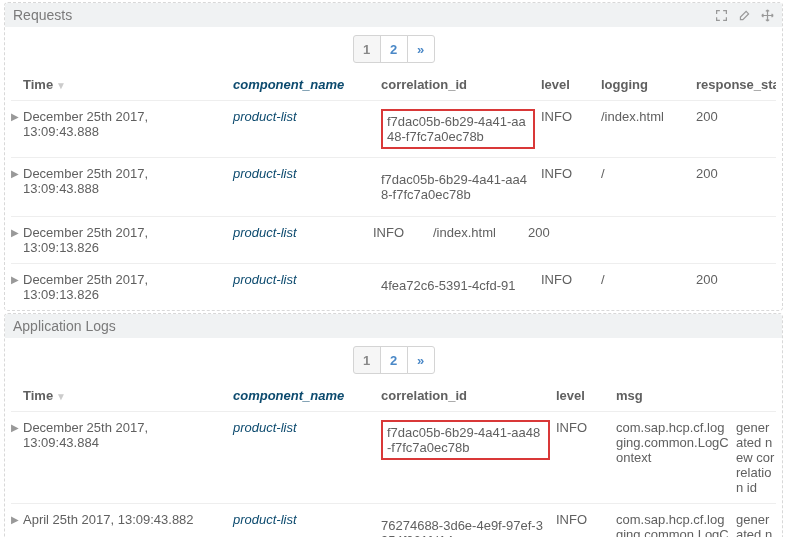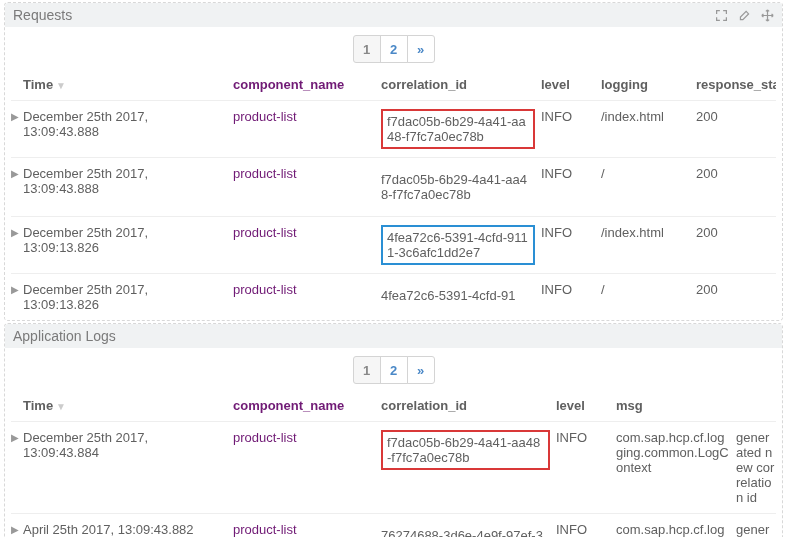--- a/index.html
+++ b/index.html
@@ -55,21 +55,21 @@
   .tbl { width: 100%; }
   .row {
     display: flex;
     align-items: flex-start;
     border-top: 1px solid #eee;
     padding: 8px 0;
   }
   .row.header { border-top: none; font-weight: 700; color: #666; }
   .caret-col { width: 12px; flex: 0 0 12px; color: #999; font-size: 10px; padding-top: 2px; cursor: pointer; }
   .col-time { flex: 0 0 210px; padding-right: 6px; color:#606060;}
-  .col-comp { flex: 0 0 140px; padding-right: 6px; color:#701a75;}
+  .col-comp { flex: 0 0 140px; padding-right: 6px; color:#0c4a6e;font-style:italic;}
   .col-corr { flex: 0 0 160px; padding-right: 6px; word-break: break-all; color:#606060;margin-left:8px;}
   .app .col-corr { flex: 0 0 175px; }
   .col-level{ flex: 0 0 60px;  color:#606060;}
   .col-a    { flex: 0 0 95px;  color:#606060; padding-right:6px;}
   .app .col-a { flex: 0 0 120px; word-break:break-all;}
   .col-b    { flex: 1 1 auto;  color:#606060; word-break:break-all;}
   .row.header .sort { color:#ccc; font-size:10px; margin-left:3px; }
   .hl-red  { border: 2.5px solid #d93838; padding: 3px 4px; display: inline-block; }
   .hl-blue { border: 2.5px solid #2a8fd4; padding: 3px 4px; display: inline-block; }
   .hl-plain{ padding: 6px 4px 6px 0; display: inline-block; }
@@ -139,21 +139,20 @@
       <div class="col-comp">product-list</div>
       <div class="col-corr"><span class="hl-plain">f7dac05b-6b29-4a41-aa48-f7fc7a0ec78b</span></div>
       <div class="col-level">INFO</div>
       <div class="col-a">/</div>
       <div class="col-b">200</div>
     </div>
     <div class="row">
       <div class="caret-col">▶</div>
       <div class="col-time">December 25th 2017, 13:09:13.826</div>
       <div class="col-comp">product-list</div>
-      <div class="col-corr"><span class="hl-blue">4fea72c6-5391-4cfd-9111-3c6afc1dd2e7</span></div>
       <div class="col-level">INFO</div>
       <div class="col-a">/index.html</div>
       <div class="col-b">200</div>
     </div>
     <div class="row">
       <div class="caret-col">▶</div>
       <div class="col-time">December 25th 2017, 13:09:13.826</div>
       <div class="col-comp">product-list</div>
       <div class="col-corr"><span class="hl-plain">4fea72c6-5391-4cfd-91</span></div>
       <div class="col-level">INFO</div>

